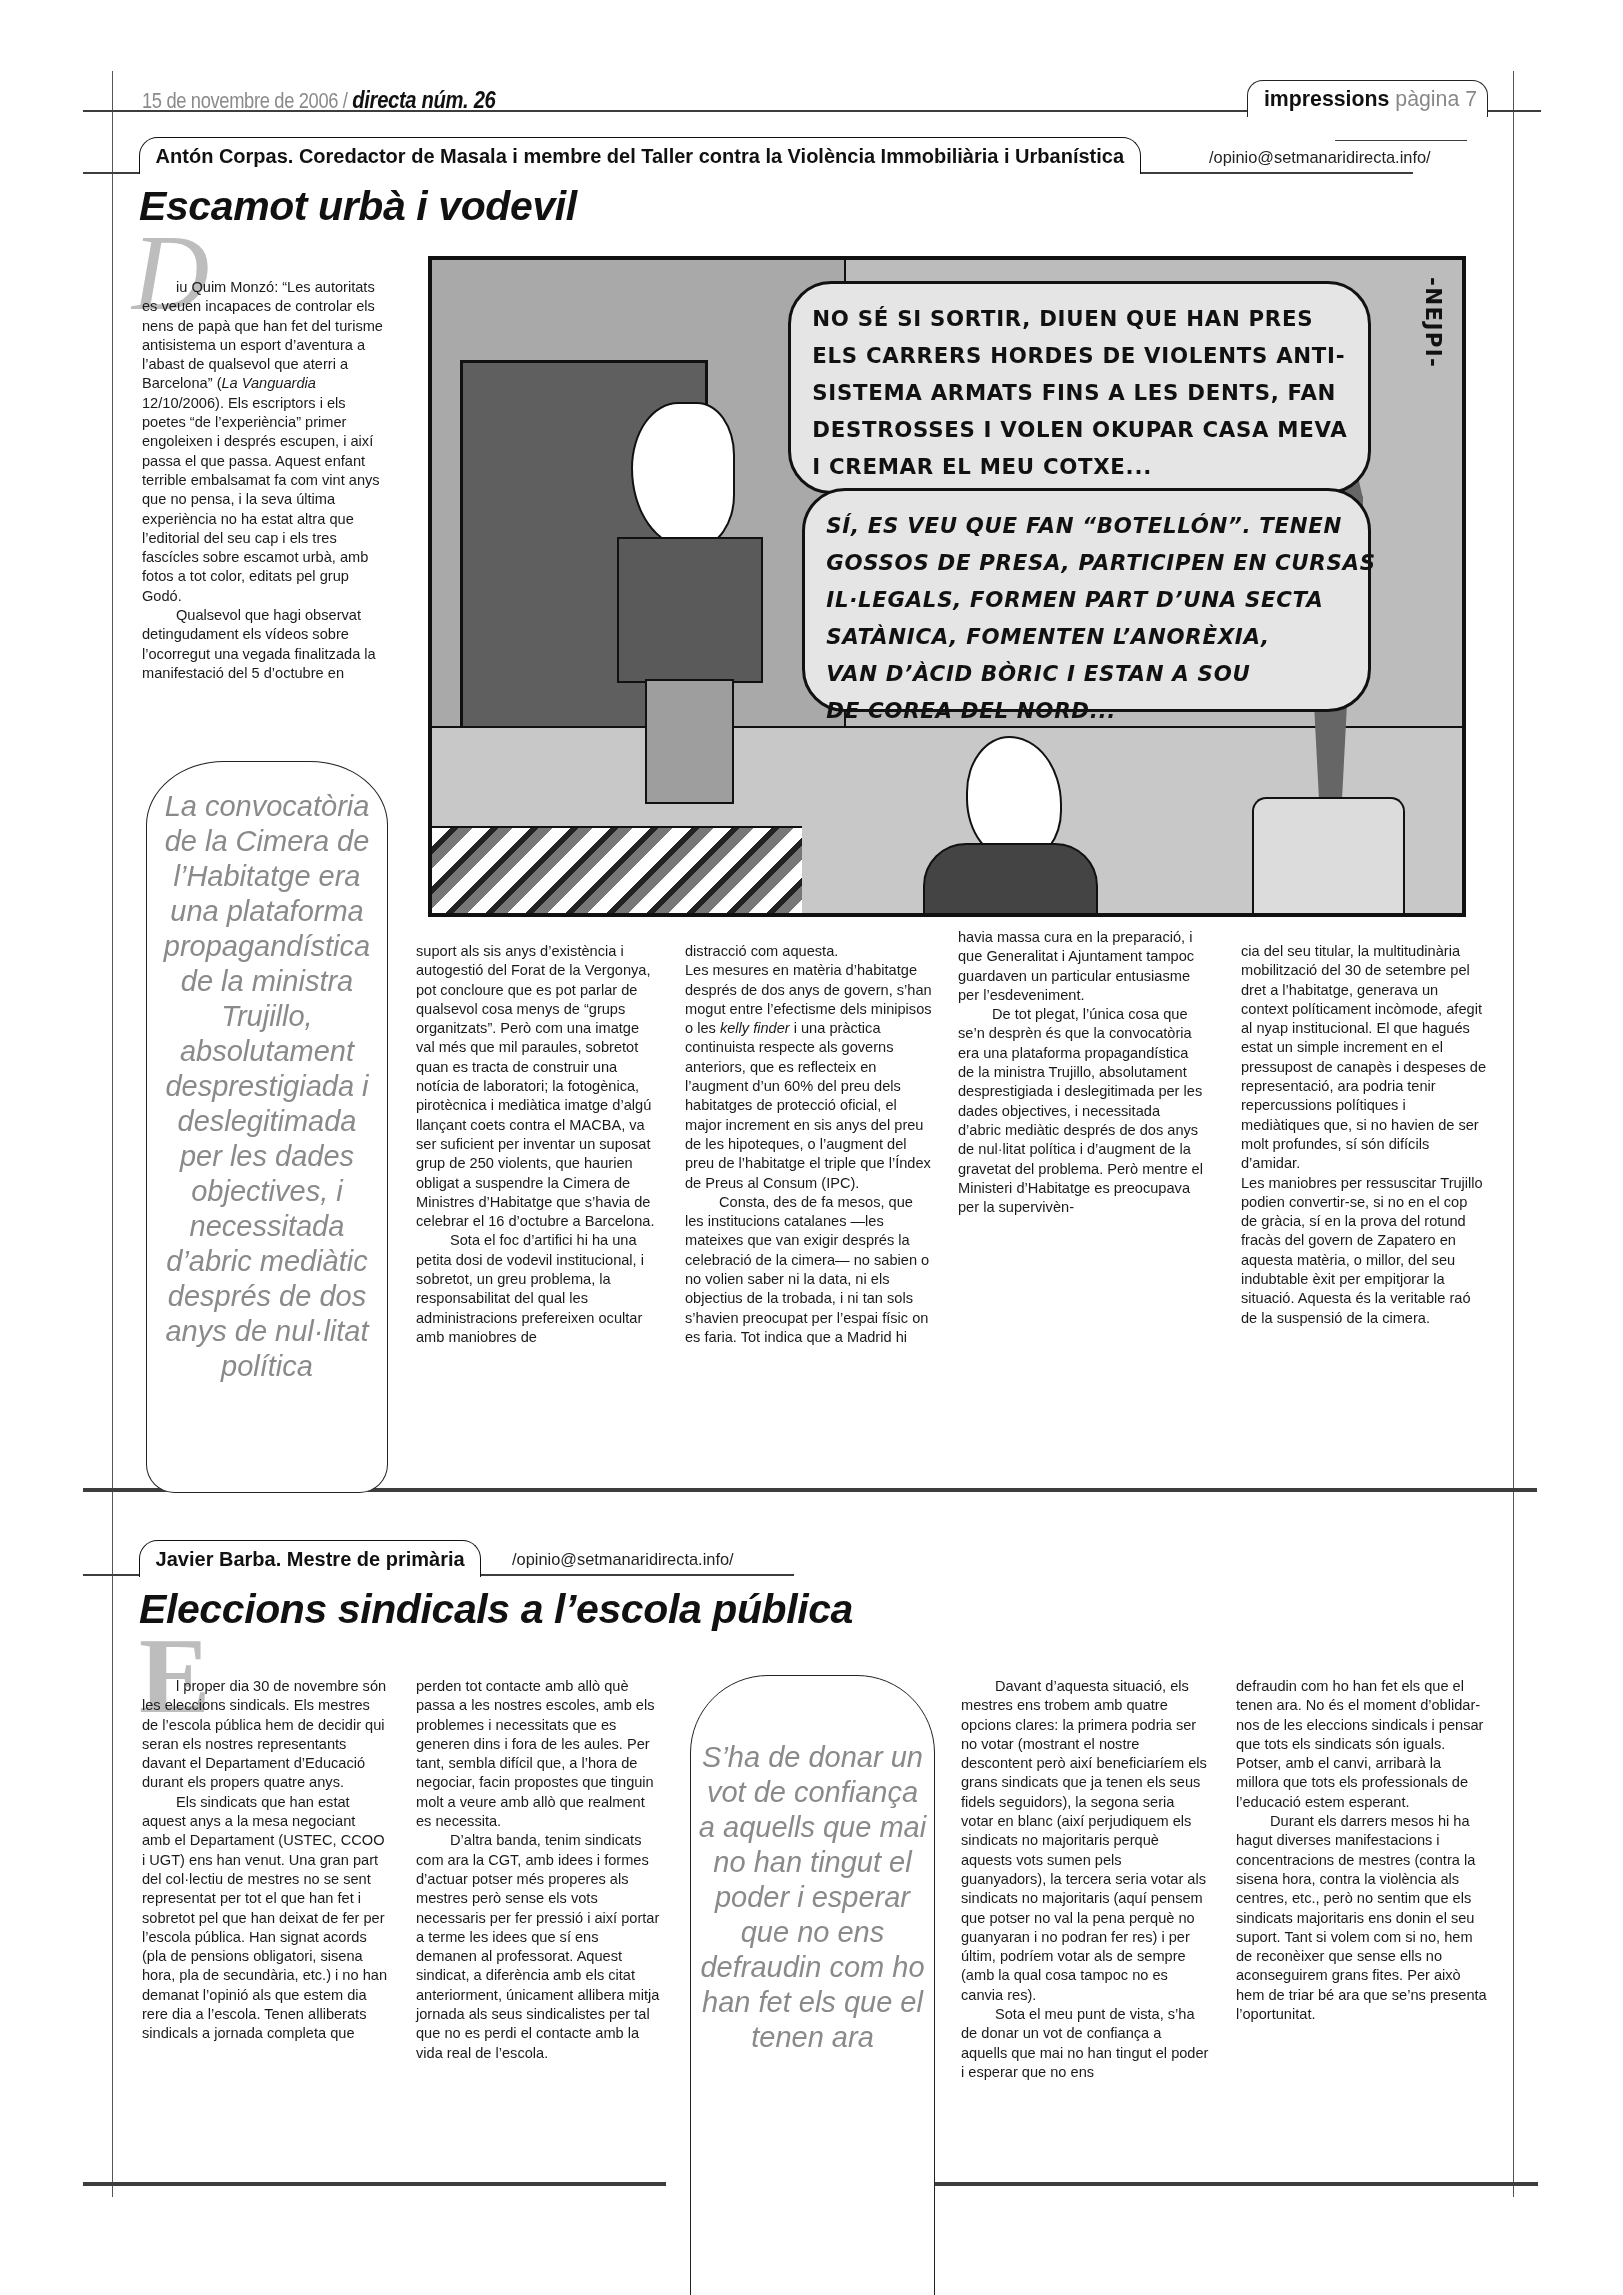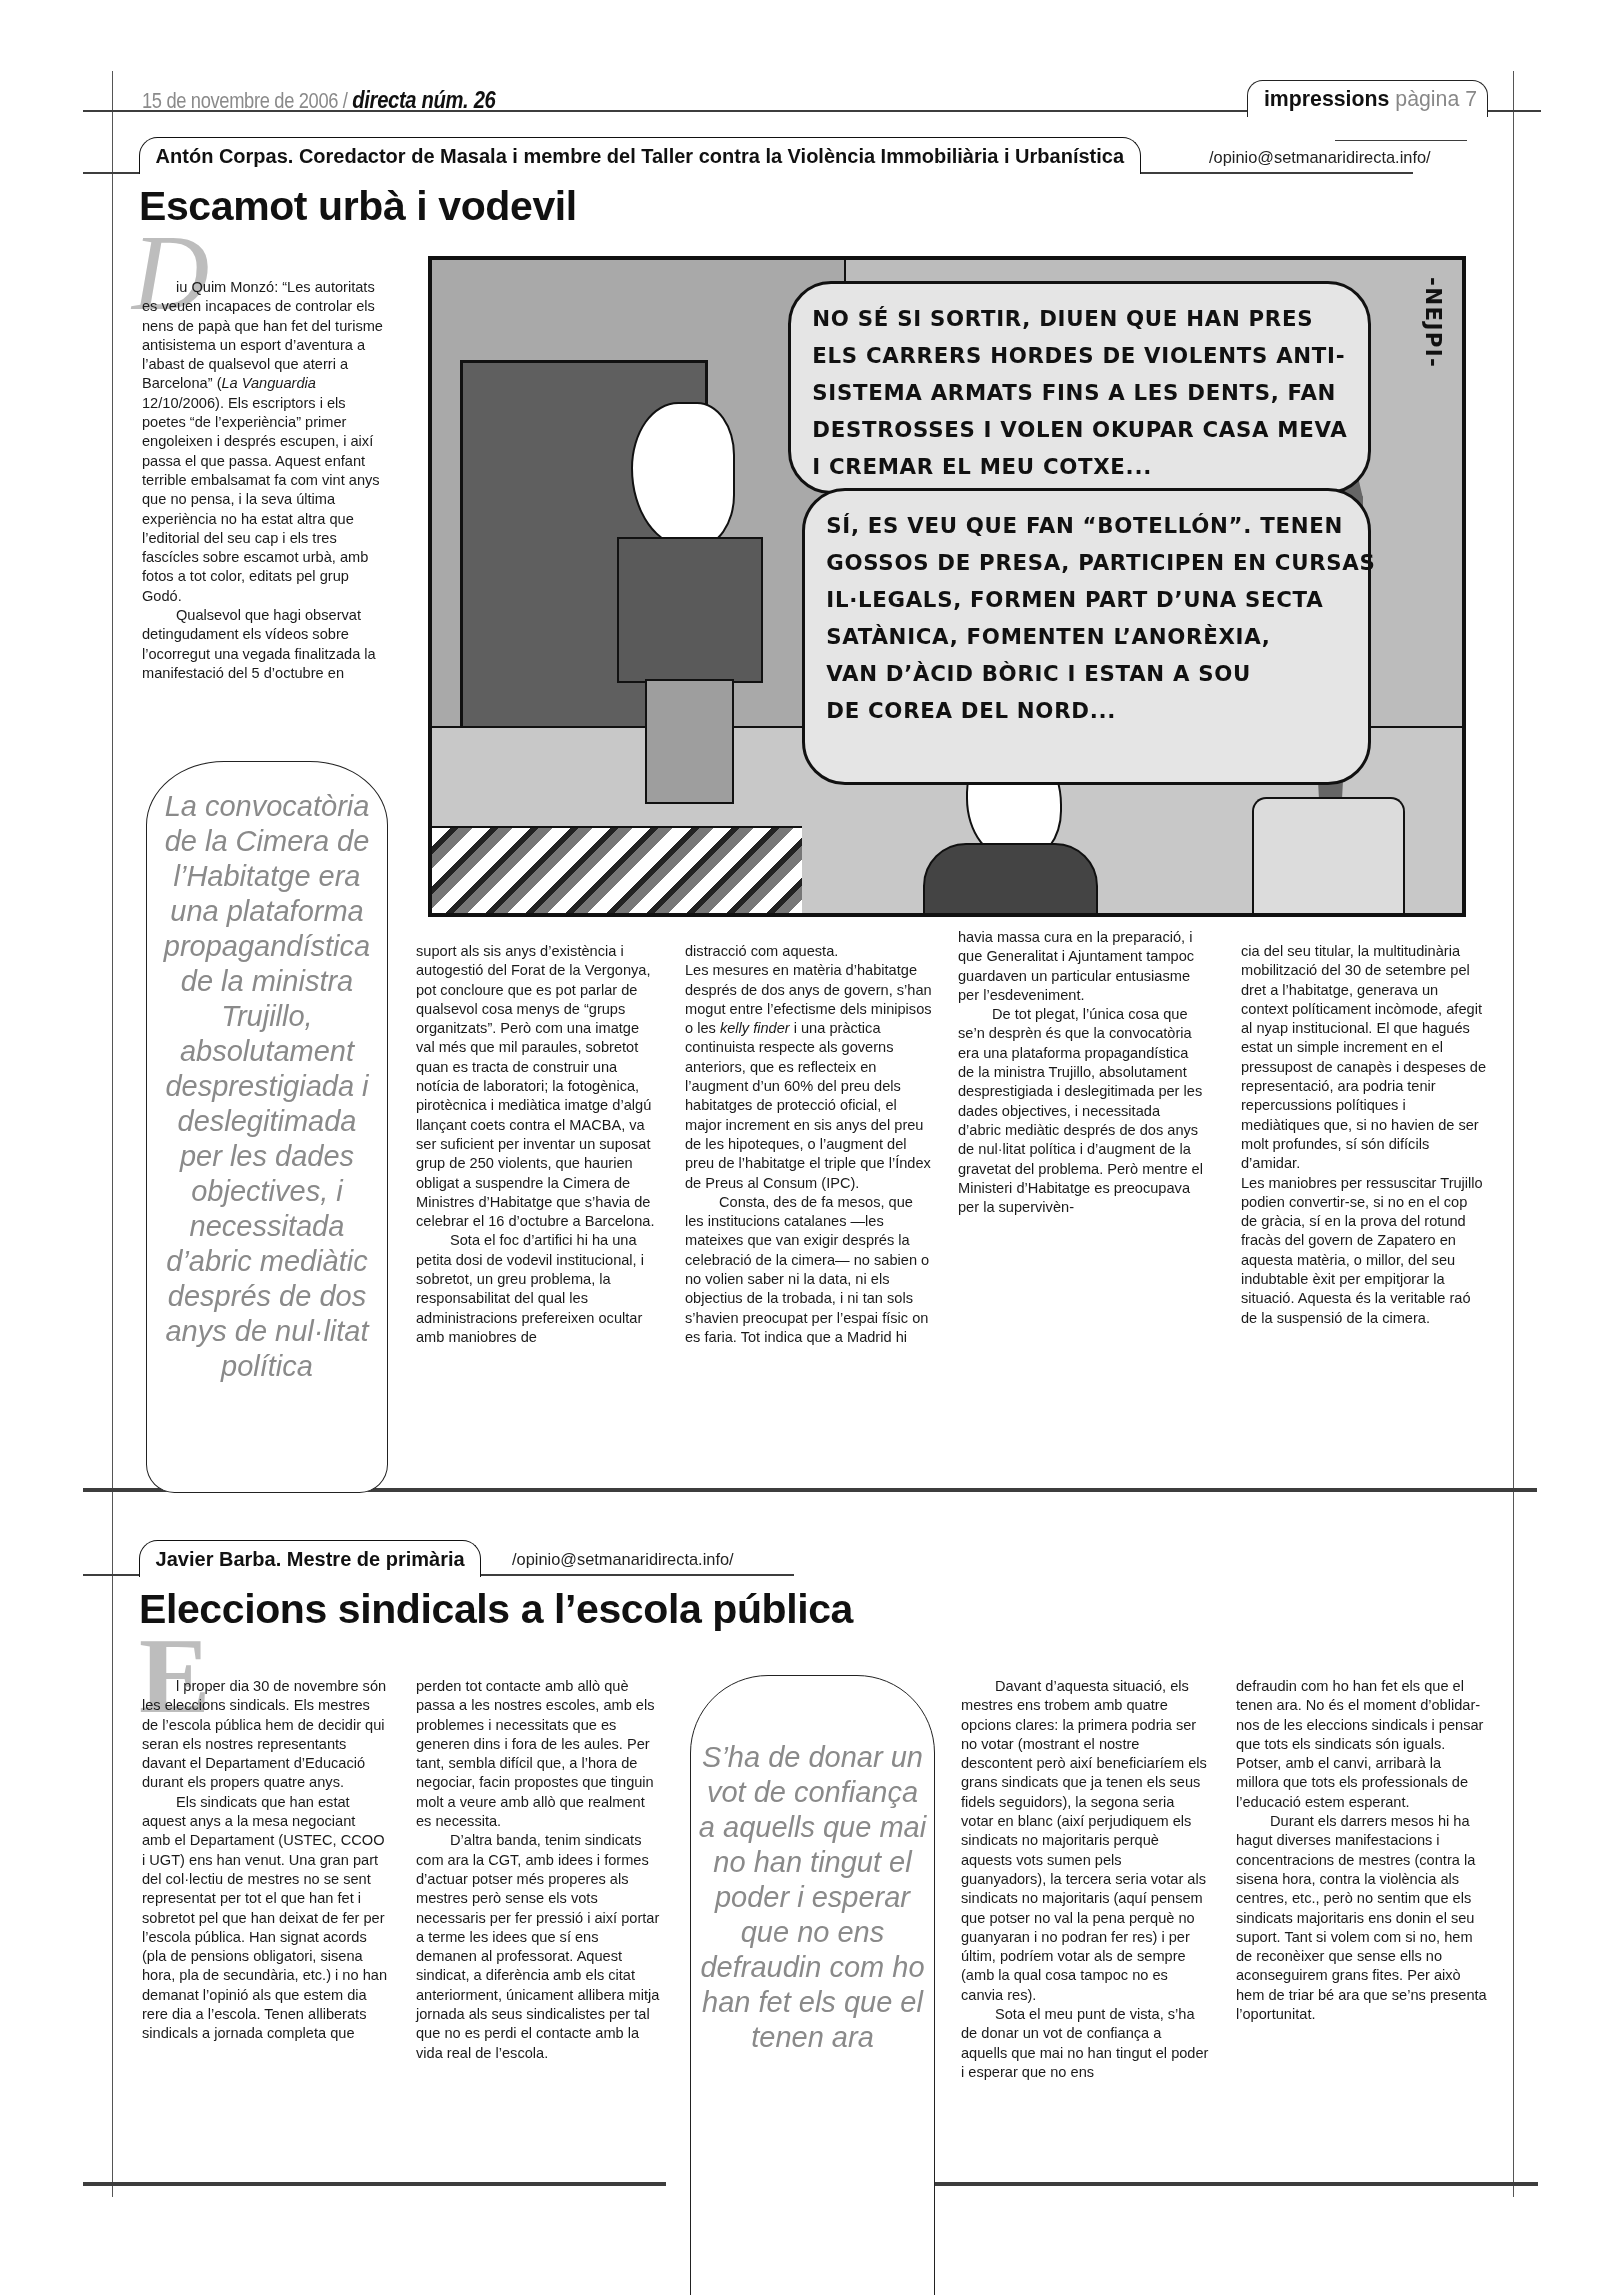--- a/index.html
+++ b/index.html
@@ -19,21 +19,21 @@
                  border: 1.8px solid #222; border-bottom: none; border-radius: 15.6px 15.6px 0 0;
                  font-size: 21.3px; line-height: 36px; font-weight: 700; color: #111; background: #fff; }
   .section-tab span.pg { color: #888; font-weight: 400; }
 
   
   .byline { position: absolute; height: 36px; padding: 0 15.6px; border: 1.8px solid #111; border-bottom: none;
             border-radius: 18.5px 18.5px 0 0; font-size: 20px; line-height: 37px; font-weight: 700; color: #111; background:#fff;
             white-space: nowrap; }
   .email { position: absolute; font-size: 16.4px; color: #222; white-space: nowrap; }
 
-  .headline { position: absolute; font-size: 41px; color: #111; letter-spacing: -0.4px; white-space: nowrap; }
+  .headline { position: absolute; font-size: 41px; font-style: italic; color: #111; letter-spacing: -0.4px; white-space: nowrap; }
 
   .dropcap { position: absolute; font-family: "Liberation Serif", "DejaVu Serif", serif; font-style: italic;
              font-size: 107px; color: #bdbdbd; line-height: 1; }
 
   .col { position: absolute; font-size: 14.6px; line-height: 19.3px; color: #1a1a1a; }
   .col p { margin: 0; }
   .col p.ind { text-indent: 34px; }
   .col i { font-style: italic; }
 
   
@@ -121,21 +121,21 @@
     <div class="head"></div>
     <div class="body"></div>
   </div>
   <div class="bubble" style="left:356px; top:21.3px; width:583px; height:213px; padding:15.6px 21.3px;" id="bubble1">
       <span class="line">No sé si sortir, diuen que han pres</span>
       <span class="line">els carrers hordes de violents anti-</span>
       <span class="line">sistema armats fins a les dents, fan</span>
       <span class="line">destrosses i volen okupar casa meva</span>
       <span class="line">i cremar el meu cotxe...</span>
     </div>
-  <div class="bubble" style="left:370px; top:228px; width:569px; height:297px; padding:15.6px 21.3px;" id="bubble2">
+  <div class="bubble" style="left:370px; top:228px; width:569px; height:224px; padding:15.6px 21.3px;font-style:italic;" id="bubble2">
       <span class="line">Sí, es veu que fan “botellón”. Tenen</span>
       <span class="line">gossos de presa, participen en cursas</span>
       <span class="line">il·legals, formen part d’una secta</span>
       <span class="line">satànica, fomenten l’anorèxia,</span>
       <span class="line">van d’àcid bòric i estan a sou</span>
       <span class="line">de Corea del Nord...</span>
     </div>
   <div class="signature">-NEJPI-</div>
 </div>
 

